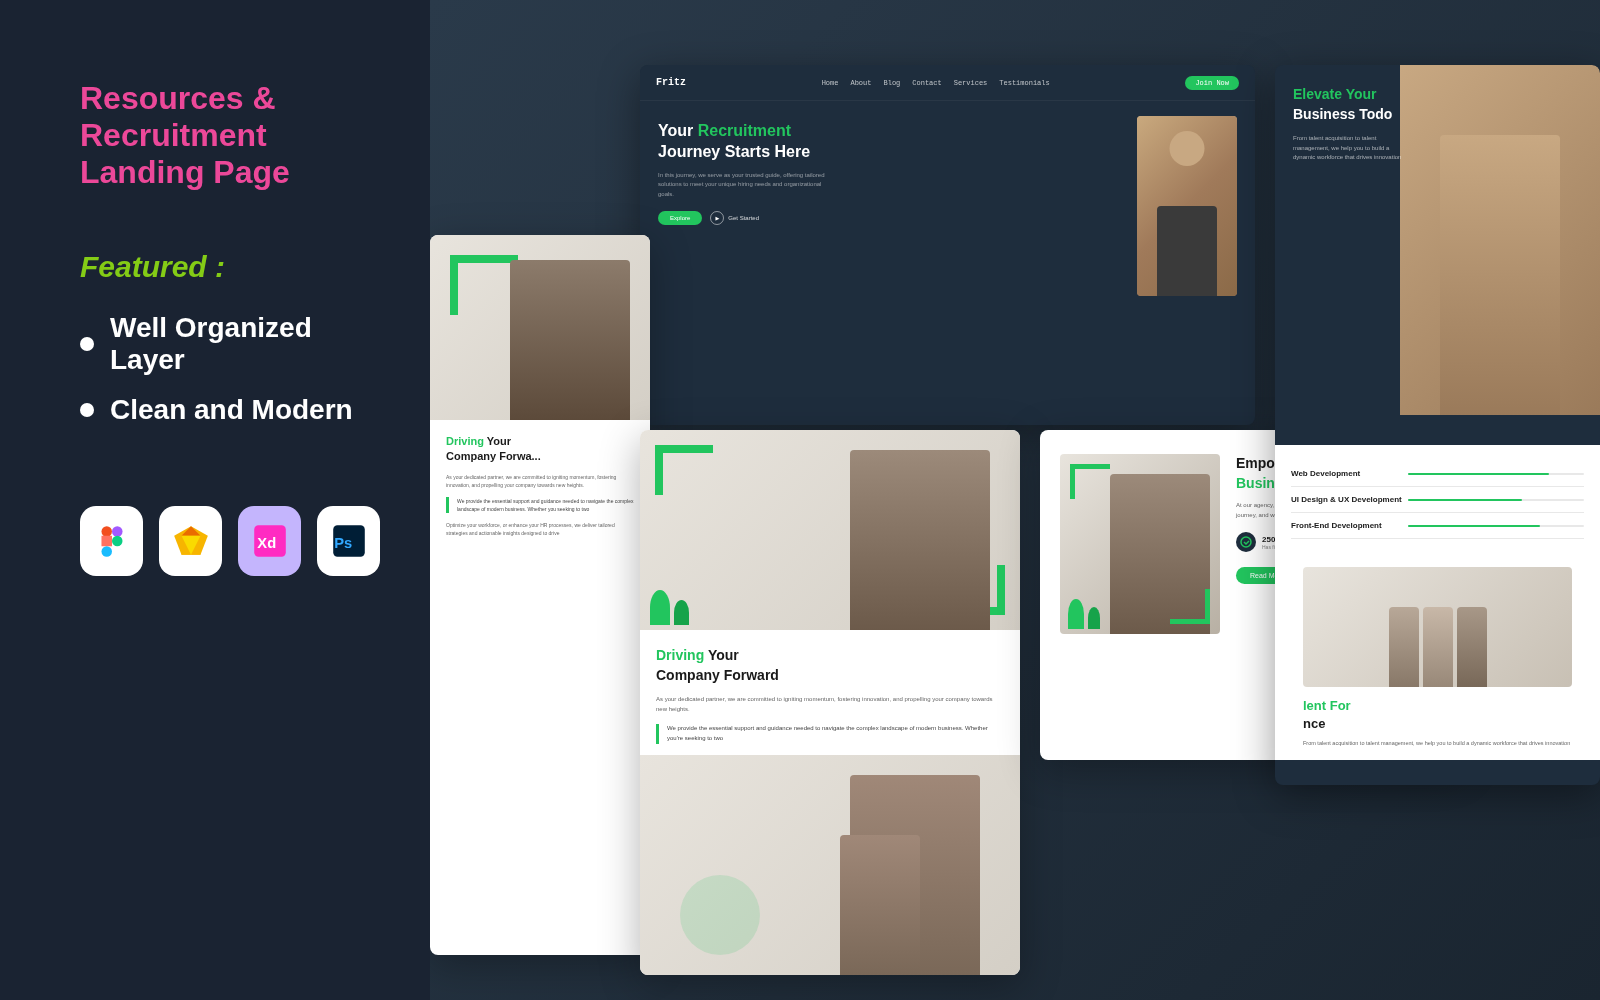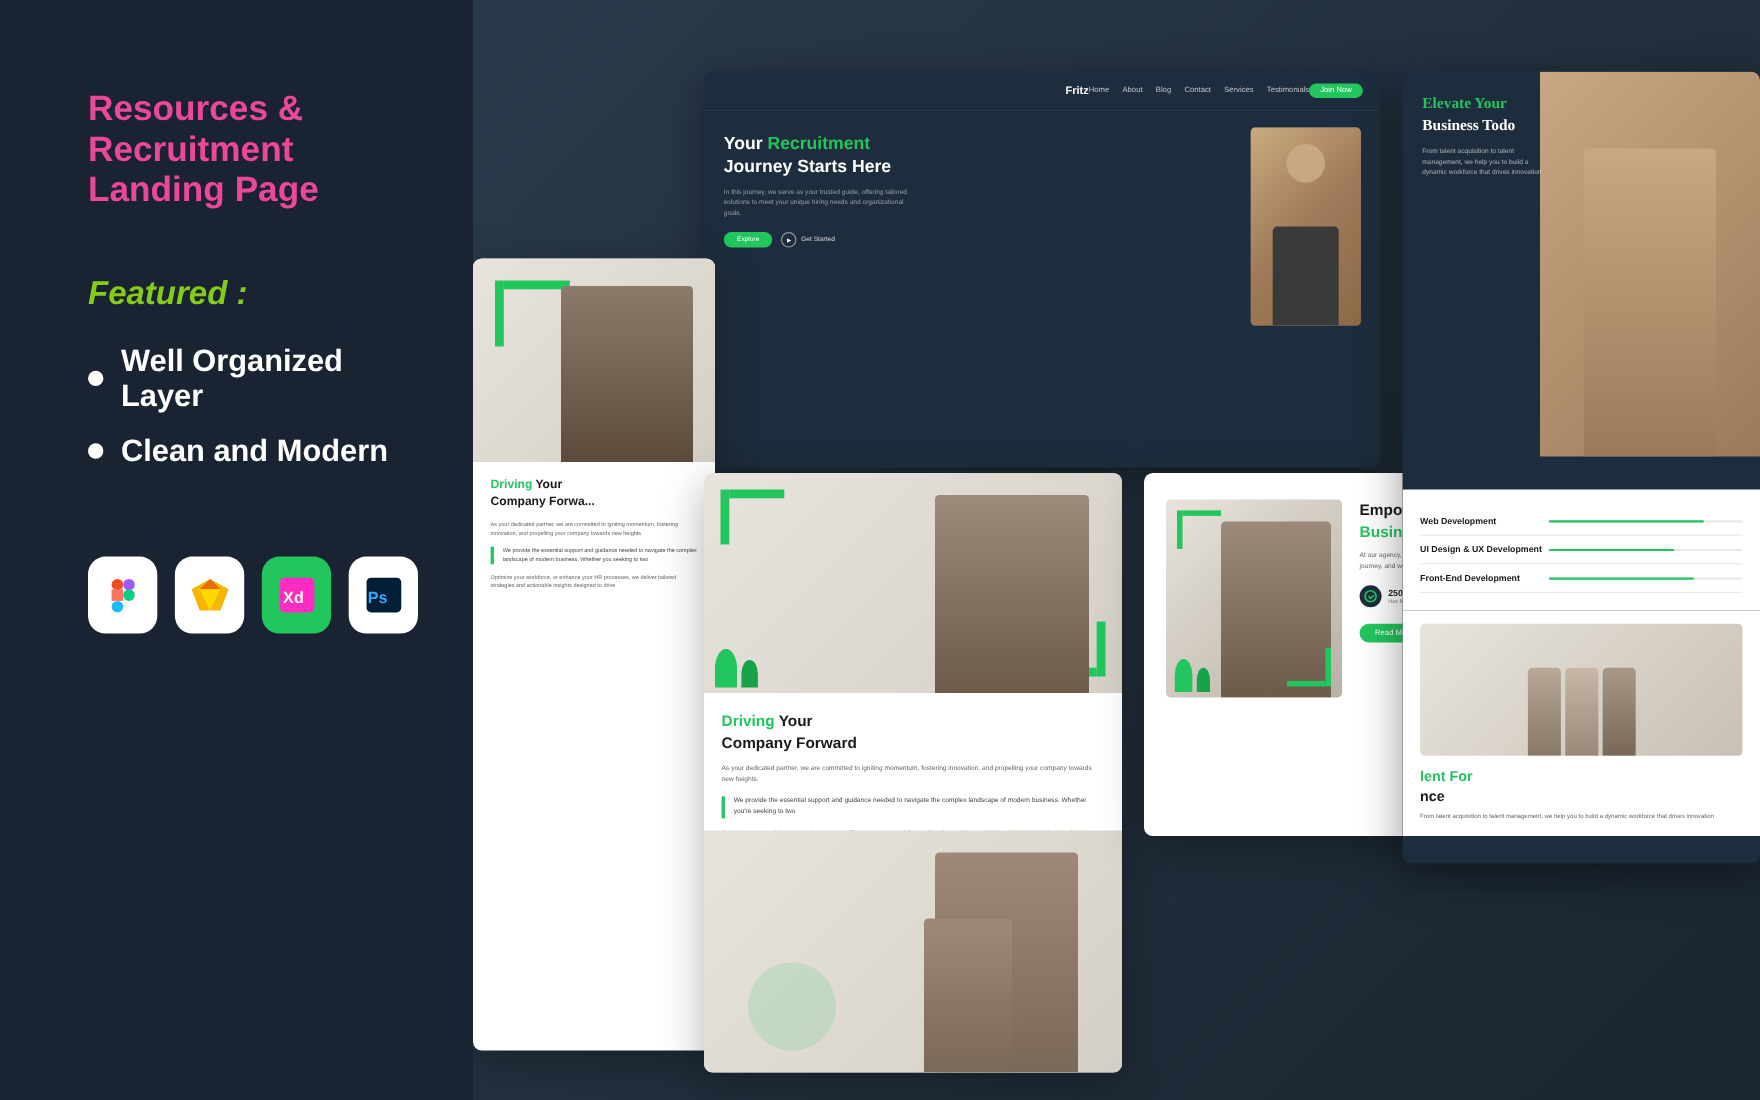--- a/index.html
+++ b/index.html
@@ -73,21 +73,21 @@
       height: 70px;
       border-radius: 16px;
       display: flex;
       align-items: center;
       justify-content: center;
       font-size: 28px;
     }
 
     .tool-figma { background: #fff; }
     .tool-sketch { background: #fff; }
-    .tool-xd { background: #22c55e; }
+    .tool-xd { background: #c4b5fd; }
     .tool-ps { background: #fff; }
 
     
     .right-area {
       position: absolute;
       left: 430px;
       top: 0;
       width: 1170px;
       height: 1000px;
       overflow: hidden;
@@ -104,23 +104,24 @@
       border-radius: 8px;
       overflow: hidden;
       box-shadow: 0 10px 40px rgba(0,0,0,0.4);
     }
 
     .preview-nav {
       background: #1e2d3d;
       height: 36px;
       display: flex;
       align-items: center;
-      justify-content: flex-end;
+      justify-content: space-between;
       padding: 0 16px;
       border-bottom: 1px solid rgba(255,255,255,0.05);
+      font-family: Liberation Mono, monospace;
     }
 
     .nav-logo {
       color: #fff;
       font-size: 10px;
       font-weight: 700;
     }
 
     .nav-links {
       display: flex;
@@ -629,21 +630,20 @@
 
     .pfr-title {
       font-size: 14px;
       font-weight: 800;
       color: #fff;
       line-height: 1.4;
       margin-bottom: 10px;
       position: relative;
       z-index: 2;
       max-width: 140px;
-      font-family: Liberation Serif, serif;
     }
 
     .pfr-title .green { color: #22c55e; }
 
     .pfr-desc {
       font-size: 6px;
       color: rgba(255,255,255,0.6);
       max-width: 120px;
       line-height: 1.6;
       position: relative;
@@ -717,21 +717,21 @@
       bottom: 0;
       left: 50%;
       transform: translateX(-50%);
       width: 60px;
       height: 90px;
       background: #3a3a3a;
       border-radius: 4px 4px 0 0;
     }
 
     .pfr-meeting-section {
-      padding: 12px 16px;
+      padding: 12px 28px;
       background: #fff;
     }
 
     .pfr-meeting-img {
       width: 100%;
       height: 120px;
       background: linear-gradient(135deg, #e8e4dd 0%, #c8c0b4 100%);
       border-radius: 4px;
       overflow: hidden;
       position: relative;

